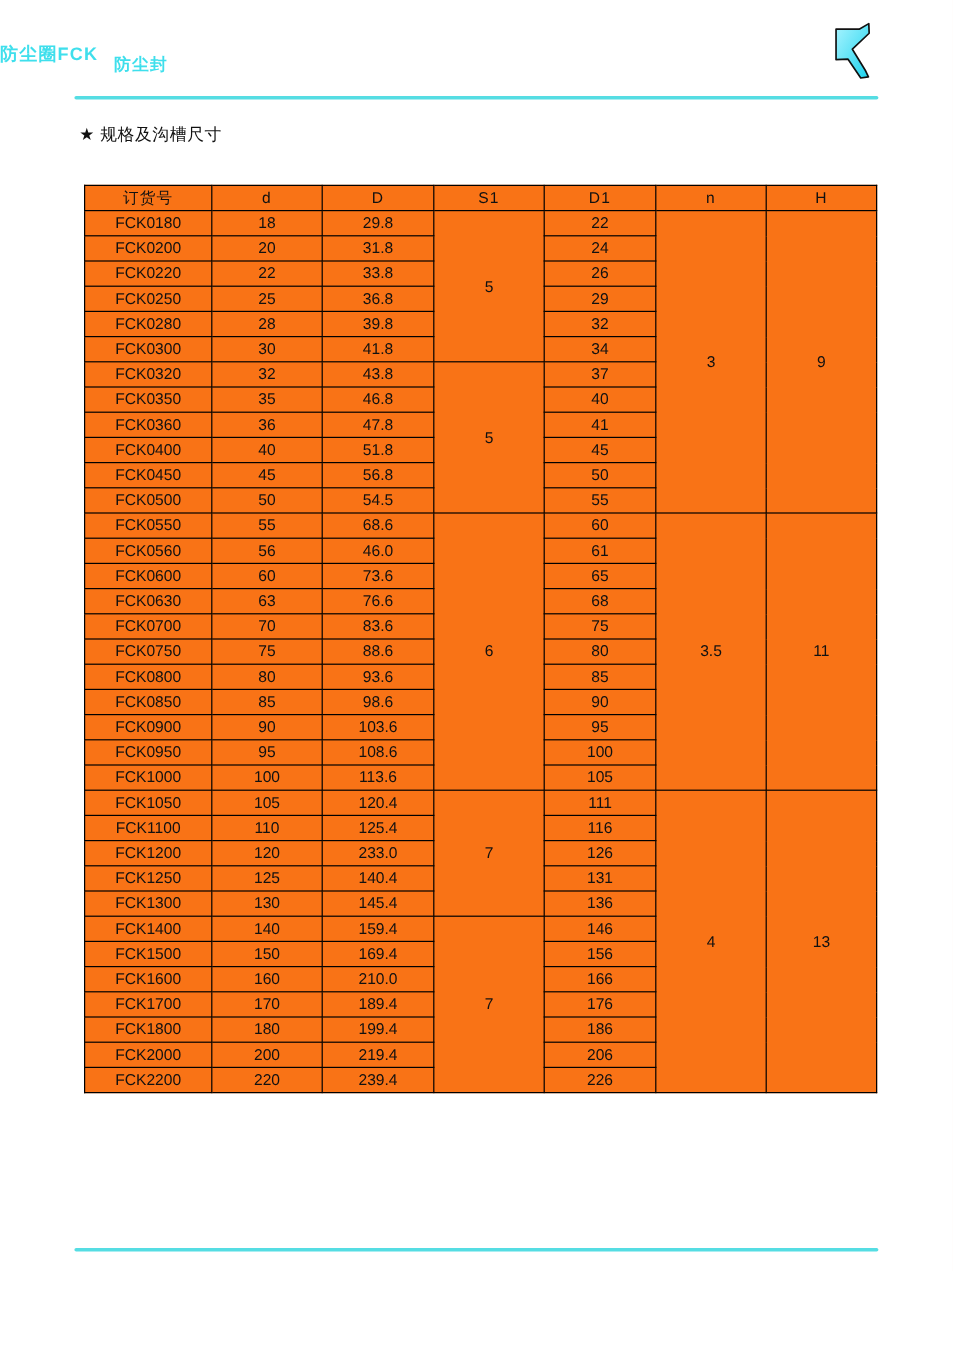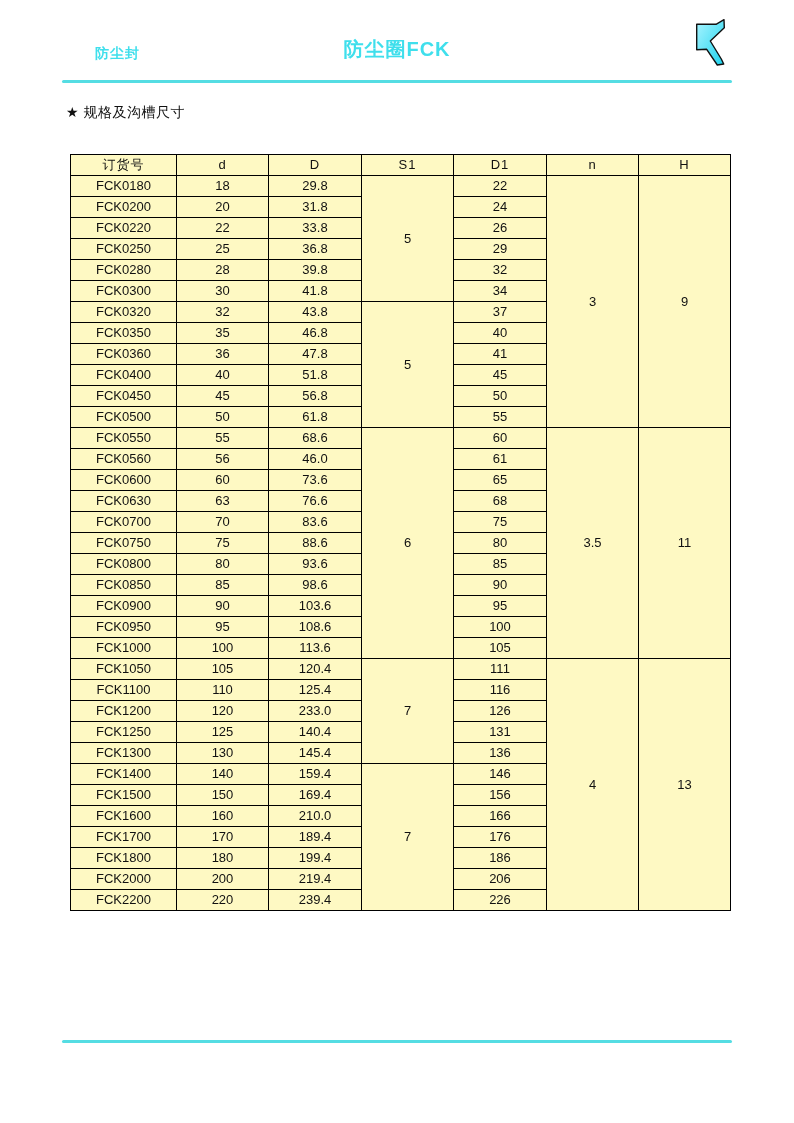--- a/index.html
+++ b/index.html
@@ -19,42 +19,42 @@
     overflow:hidden;
   }
   .brand{
     position:absolute;left:62px;top:45px;
     font-size:14px;font-weight:bold;letter-spacing:1px;
     color:var(--accent);
     margin-left:33px;
   }
   .title{
     position:absolute;left:0;right:0;top:36px;
-    text-align:center;
-    font-size:20px;font-weight:bold;letter-spacing:1px;
+    text-align:left;
+    font-size:15px;font-weight:bold;letter-spacing:1px;
     color:var(--accent);
   }
   .logo{
     position:absolute;left:694px;top:18px;width:34px;height:49px;
   }
   .rule{
     position:absolute;left:62px;width:670px;height:3px;
     background:var(--rule);border-radius:2px;
   }
   .rule-top{top:80px;}
   .rule-bottom{top:1040px;}
   .section-title{
     position:absolute;left:66px;top:104px;
     font-size:14px;font-weight:normal;color:var(--ink);
     letter-spacing:0.5px;
   }
   table.spec{
     position:absolute;left:70px;top:154px;
     border-collapse:collapse;table-layout:fixed;
-    background:#fef9c3;
+    background:#f97316;
   }
   .spec th,.spec td{
     border:1px solid var(--grid);
     height:20px;
     padding:0 2px;
     font-size:13px;
     font-weight:normal;
     color:var(--ink);
     text-align:center;
     vertical-align:middle;
@@ -177,21 +177,21 @@
         </tr>
         <tr>
           <td>FCK0450</td>
           <td>45</td>
           <td>56.8</td>
           <td>50</td>
         </tr>
         <tr>
           <td>FCK0500</td>
           <td>50</td>
-          <td>61.8</td>
+          <td>54.5</td>
           <td>55</td>
         </tr>
         <tr>
           <td>FCK0550</td>
           <td>55</td>
           <td>68.6</td>
           <td rowspan="11">6</td>
           <td>60</td>
           <td rowspan="11">3.5</td>
           <td rowspan="11">11</td>

